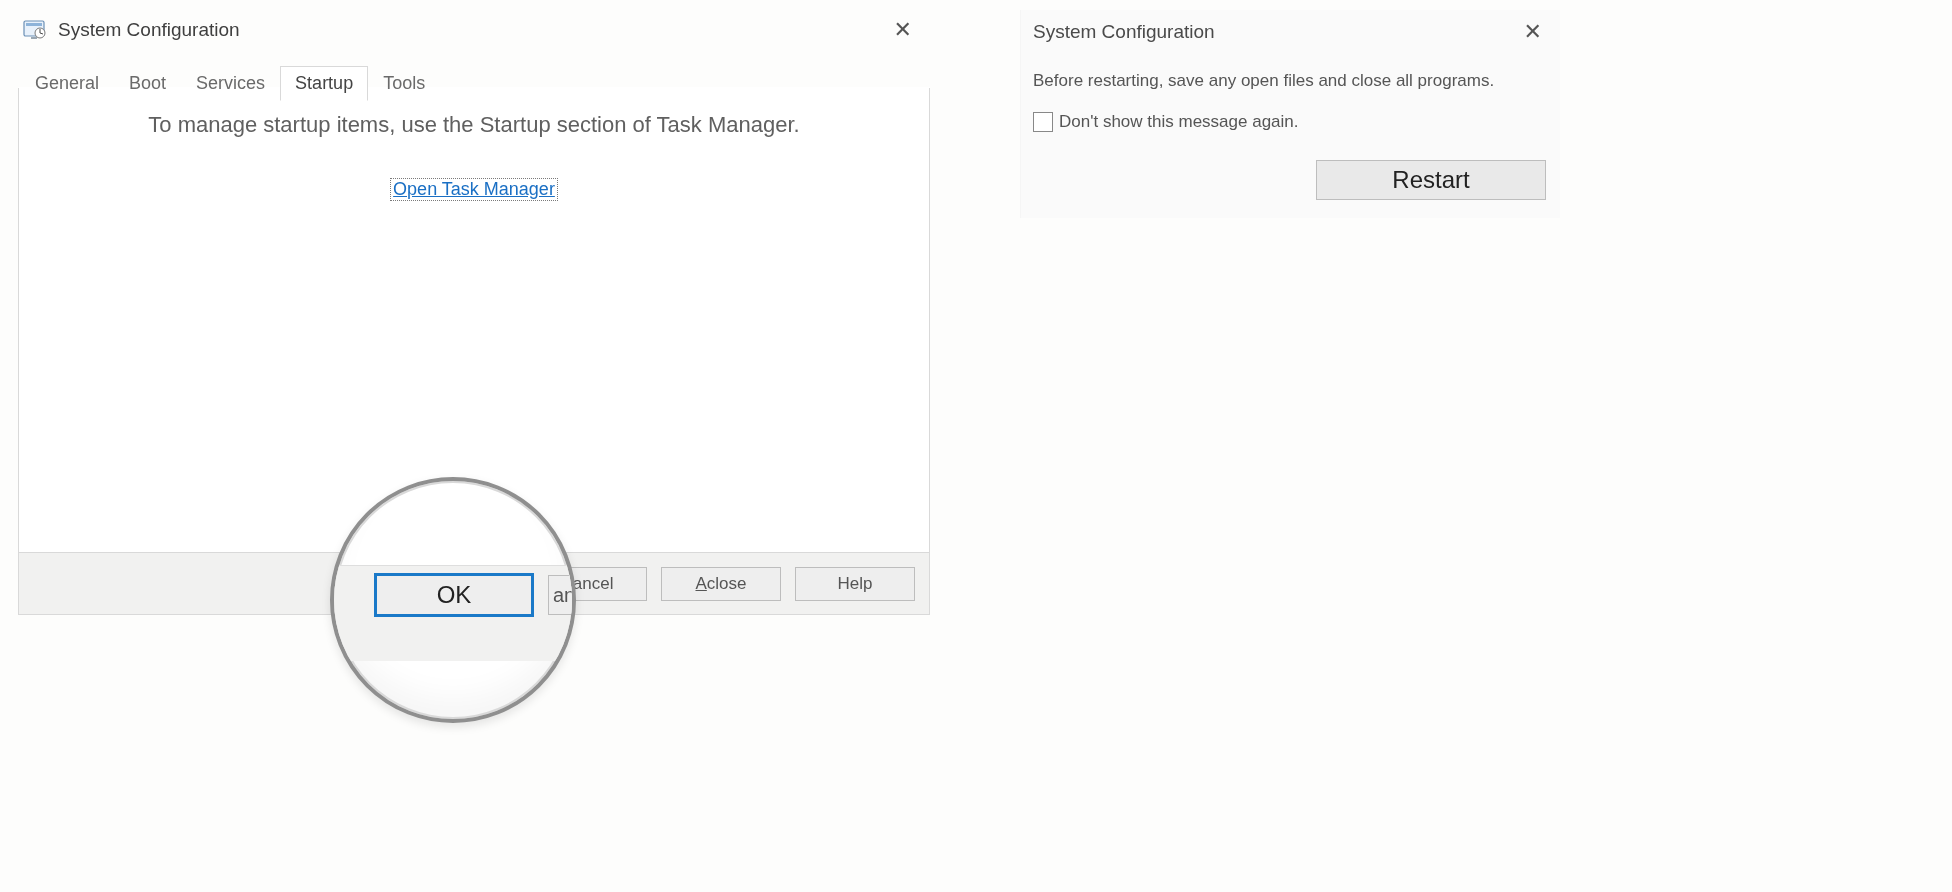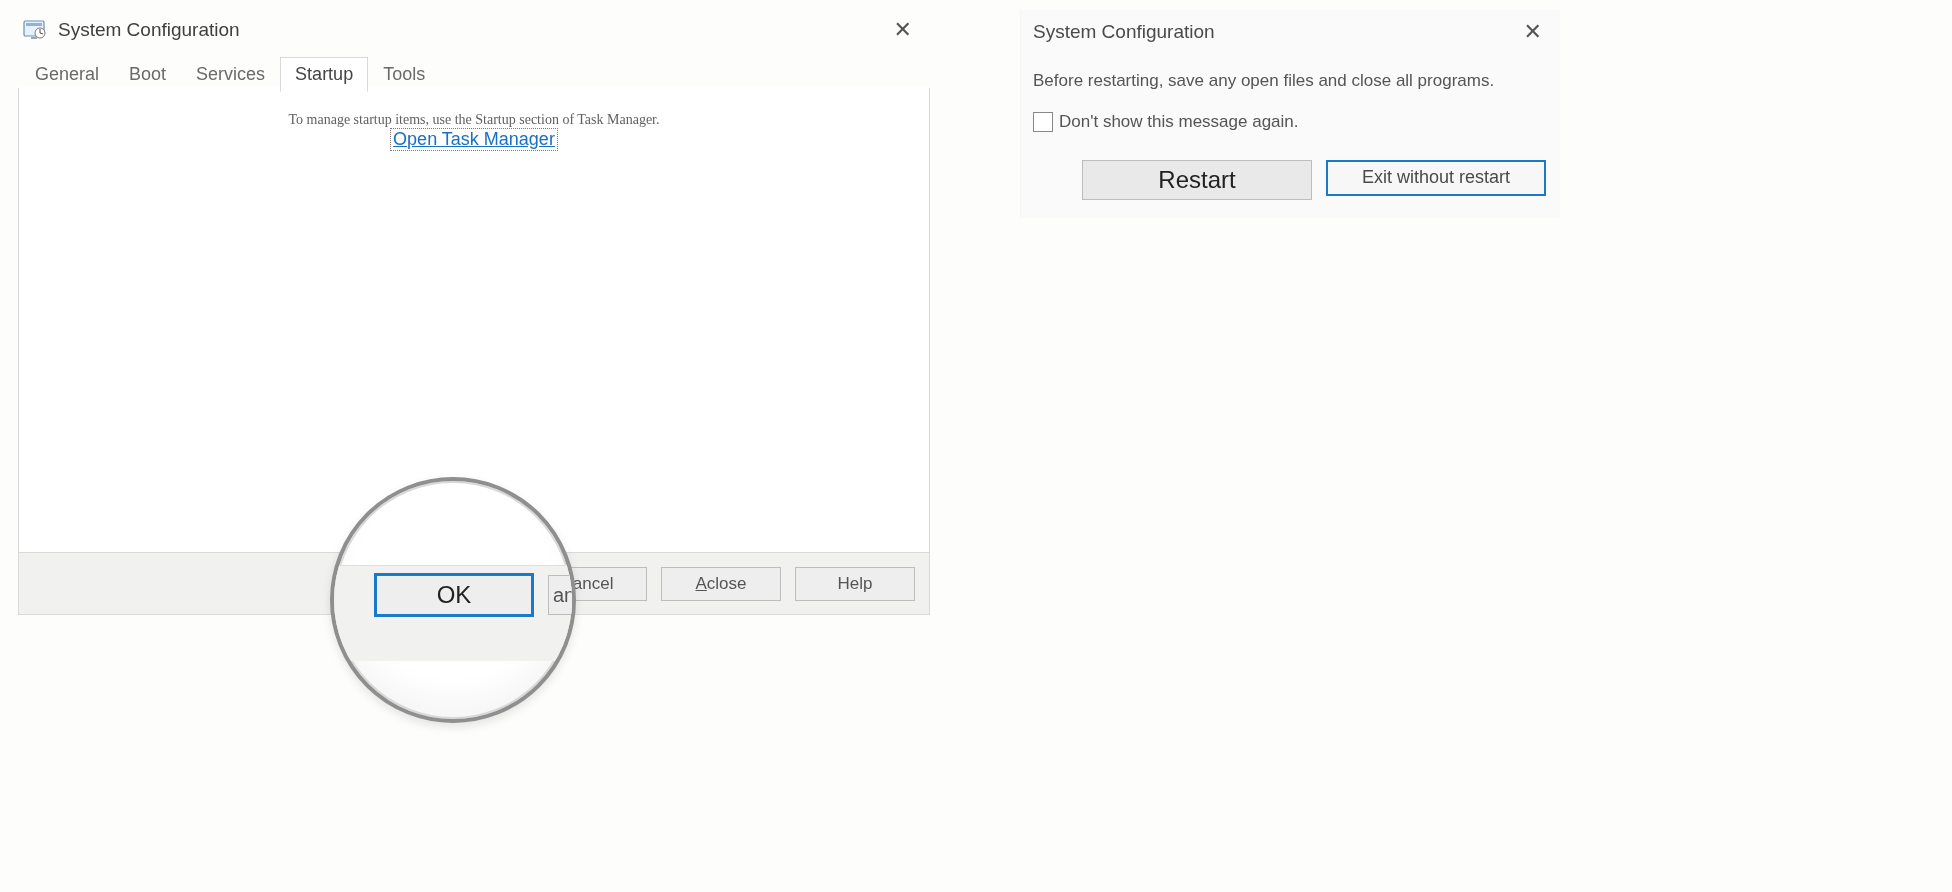--- a/index.html
+++ b/index.html
@@ -59,44 +59,44 @@
     position: relative;
     border-bottom: 1px solid #fff; 
   }
   .tab {
     padding: 6px 14px 6px 14px;
     font-size: 18px;
     color: #6a6a6a;
     cursor: pointer;
     border: 1px solid transparent;
     position: relative;
-    top: 5px;
+    top: 14px;
     background: transparent;
     margin-top: 12px;
   }
   .tab.active {
     background: #ffffff;
     border: 1px solid #d9d9d9;
     border-bottom: 1px solid #ffffff;
     color: #444;
   }
 
   .tab-panel {
     border: 1px solid #d9d9d9;
     border-top: 1px solid #d9d9d9;
     background: #ffffff;
     height: 466px;
     padding-top: 24px;
     text-align: center;
     margin-top: -1px;
   }
   .tab-msg {
-    font-size: 14px;
+    font-size: 22px;
     color: #606060;
-    font-family: Liberation Serif, serif;
+    margin-bottom: 40px;
   }
   .link {
     color: #1a6fc4;
     font-size: 18px;
     text-decoration: underline;
     border: 1px dotted #7a7a7a;
     padding: 0 2px;
     cursor: pointer;
     display: inline-block;
   }
@@ -366,21 +366,20 @@
     </div>
     <div class="restart-body">
       <div>Before restarting, save any open files and close all programs.</div>
       <div class="checkbox-row">
         <div class="checkbox"></div>
         <span><span>D</span><span>on't show this message again</span><span>.</span></span>
       </div>
     </div>
     <div class="restart-buttons">
       <div class="rbtn big">Restart</div>
-      <div class="rbtn highlight">Exit without restart</div>
     </div>
   </div>
 
   <div class="lens lens-ok">
     <div class="lens-ok-inner">
       <div class="bar-bg"></div>
       <div class="ok-btn">OK</div>
       <div class="cancel-frag">ancel</div>
     </div>
   </div>

